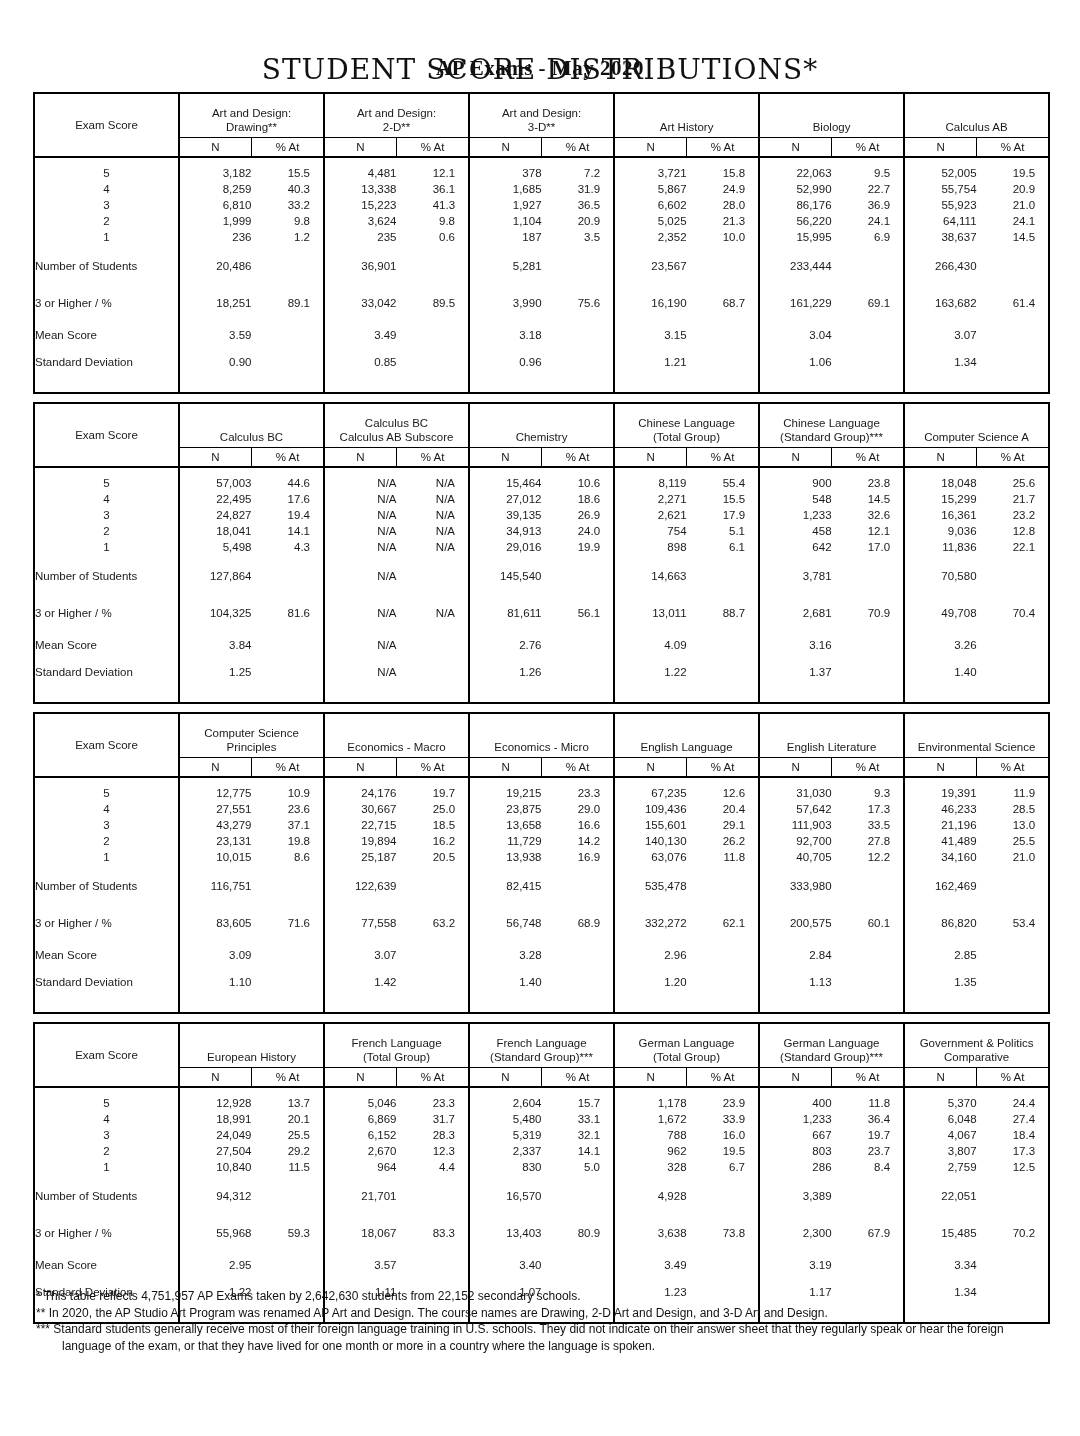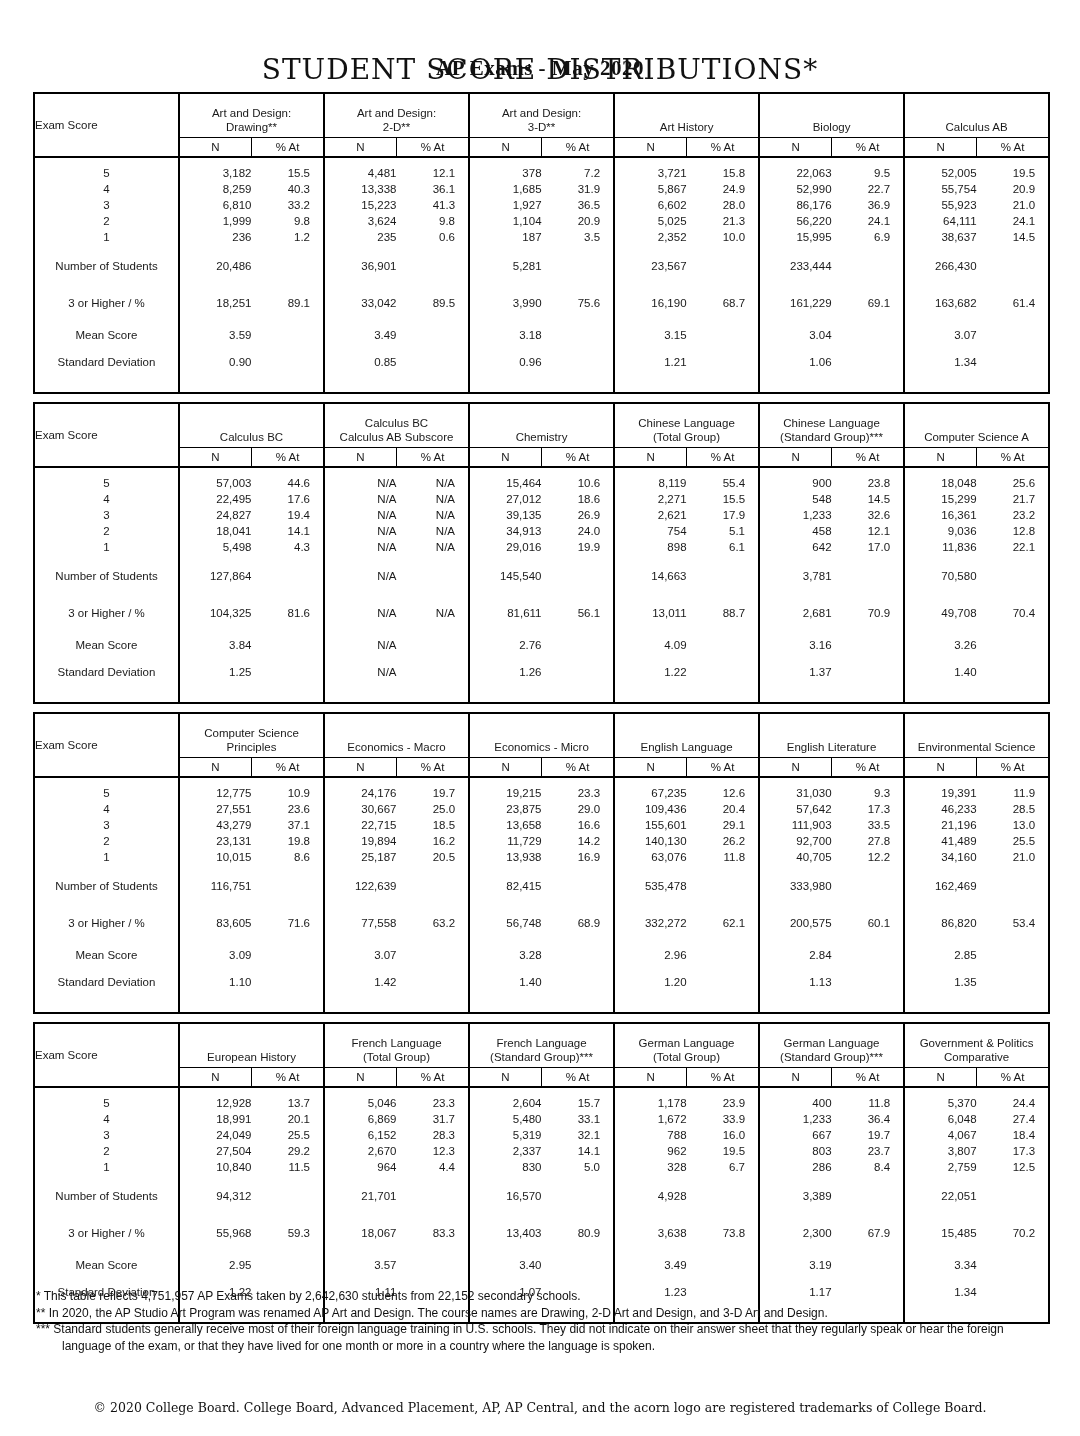--- a/index.html
+++ b/index.html
@@ -6,34 +6,34 @@
   #page{position:relative;width:1080px;height:1436px;background:#ffffff;margin:0 auto;
         font-family:"Liberation Sans",sans-serif;color:#111;overflow:hidden;}
   .title{position:absolute;top:16px;left:0;width:100%;text-align:center;
          font-family:"DejaVu Serif",serif;font-weight:normal;font-size:28px;letter-spacing:1px;margin-top:37px;}
   .subtitle{position:absolute;top:56px;left:0;width:100%;text-align:center;
             font-family:Liberation Serif, serif;font-weight:bold;font-size:21px;letter-spacing:0.5px;}
   #doc{position:absolute;left:33px;top:92px;width:1015px;}
   table.block{border-collapse:collapse;table-layout:fixed;width:1015px;
               border:2px solid #000;margin-bottom:8px;}
   table.block td{padding:0;font-size:11.5px;color:#1a1a1a;overflow:hidden;white-space:nowrap;}
-  td.corner{text-align:left;vertical-align:middle;border-bottom:2px solid #000;}
+  td.corner{text-align:center;vertical-align:middle;border-bottom:2px solid #000;}
   td.gstart{border-left:2px solid #000;}
   tr.namerow td.exam-name{height:40px;text-align:center;vertical-align:bottom;
                           line-height:13.5px;padding-bottom:3px;}
   tr.sub td{height:18px;text-align:center;vertical-align:middle;
             border-top:1px solid #000;border-bottom:2px solid #000;}
   tr.sub td.ph{border-left:1px solid #000;text-align:center;}
   tr.score td{height:16px;vertical-align:middle;}
   tr.score.first td{padding-top:7px;}
   td.rowlab{text-align:center;}
   td.val{text-align:right;padding-right:8px;}
   td.val.pct{padding-right:13px;}
   tr.sumrow td{vertical-align:middle;}
-  tr.sumrow td.sumlab{text-align:center;}
+  tr.sumrow td.sumlab{text-align:left;}
   tr.students td{height:42px;}
   tr.higher td{height:32px;}
   tr.mean td{height:32px;}
   tr.sd td{height:36px;vertical-align:top;padding-top:5px;}
   tr.sd td.sumlab,tr.sd td.val{padding-top:5px;margin-left:39px;}
   #footnotes{position:absolute;left:36px;top:1288px;width:980px;font-size:12px;line-height:16.5px;}
   .fn{padding-left:26px;text-indent:-26px;}
   .copyright{position:absolute;top:1400px;left:0;width:100%;text-align:center;
              font-family:"DejaVu Serif",serif;font-size:12.5px;}
 </style>
@@ -811,14 +811,13 @@
             <td class="val pct"></td>
           </tr>
         </tbody>
       </table>
     </div>
   <div id="footnotes">
     <div class="fn">* This table reflects 4,751,957 AP Exams taken by 2,642,630 students from 22,152 secondary schools.</div>
     <div class="fn">** In 2020, the AP Studio Art Program was renamed AP Art and Design. The course names are Drawing, 2-D Art and Design, and 3-D Art and Design.</div>
     <div class="fn">*** Standard students generally receive most of their foreign language training in U.S. schools. They did not indicate on their answer sheet that they regularly speak or hear the foreign language of the exam, or that they have lived for one month or more in a country where the language is spoken.</div>
   </div>
-  <div class="copyright">© 2020 College Board. College Board, Advanced Placement, AP, AP Central, and the acorn logo are registered trademarks of College Board.</div>
 </div>
 
 </body></html>

